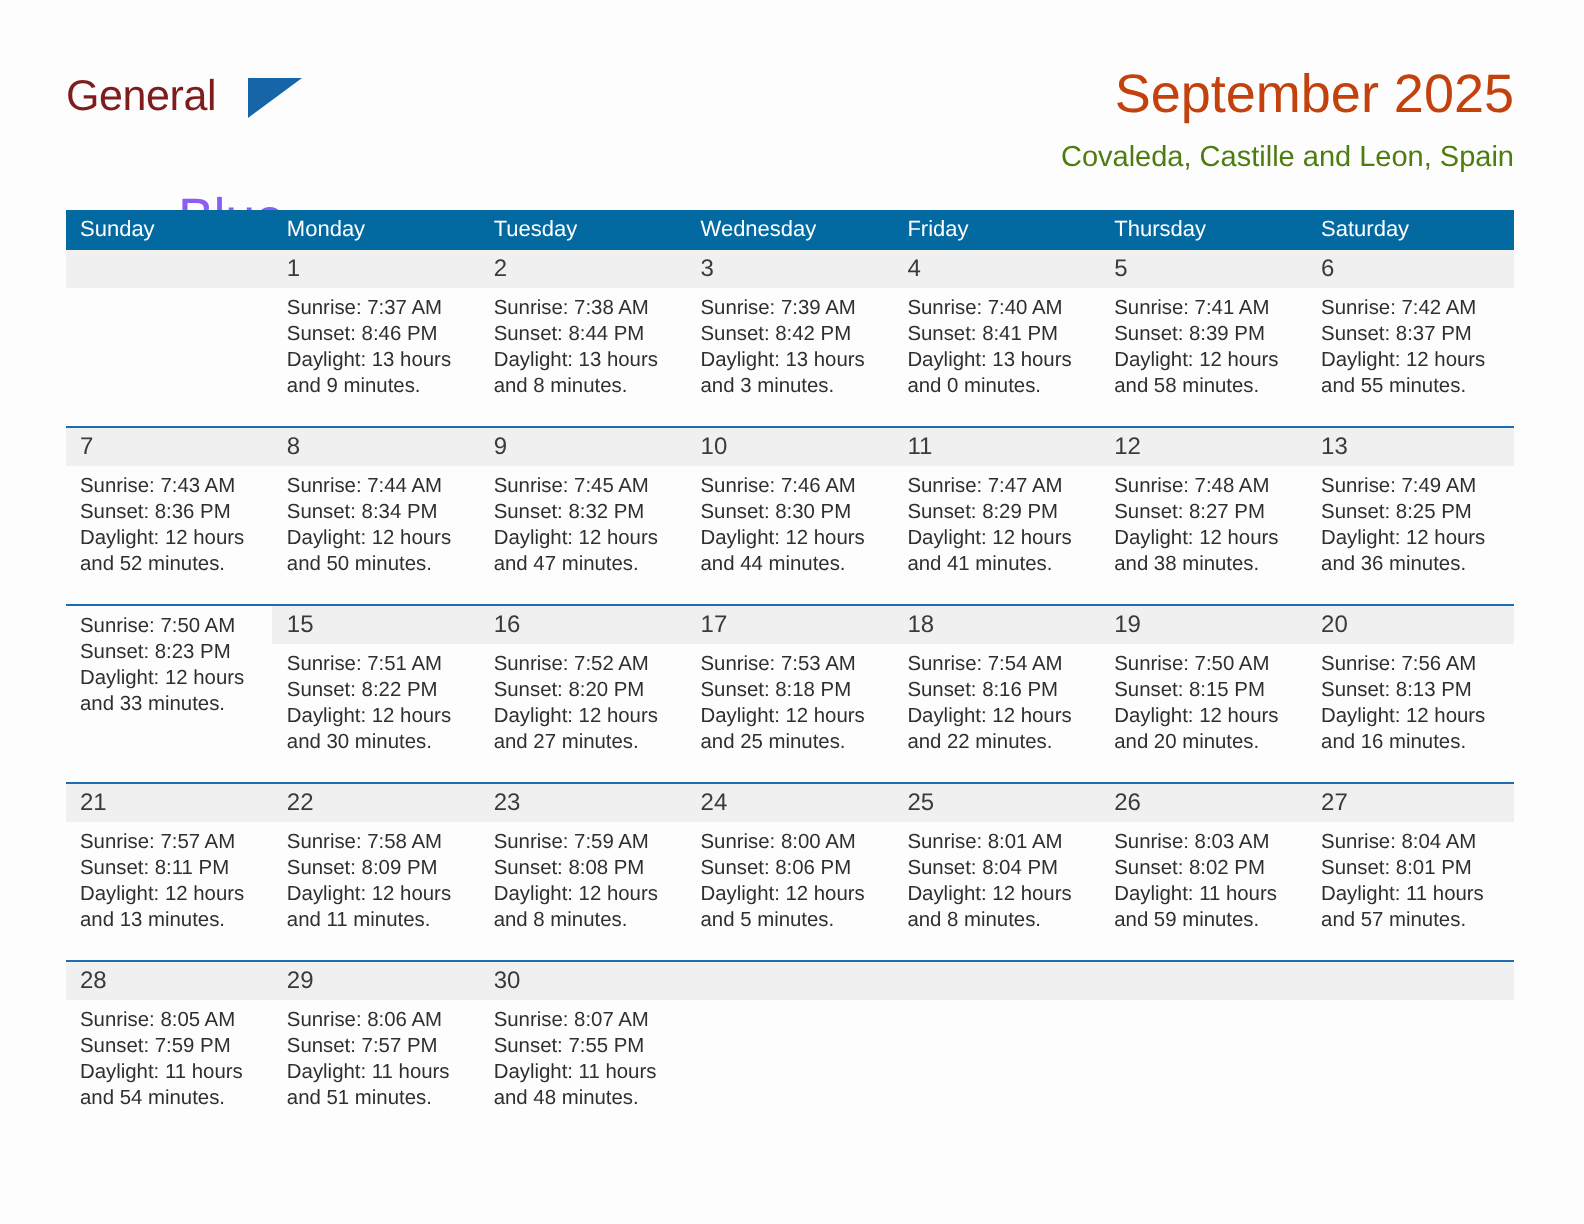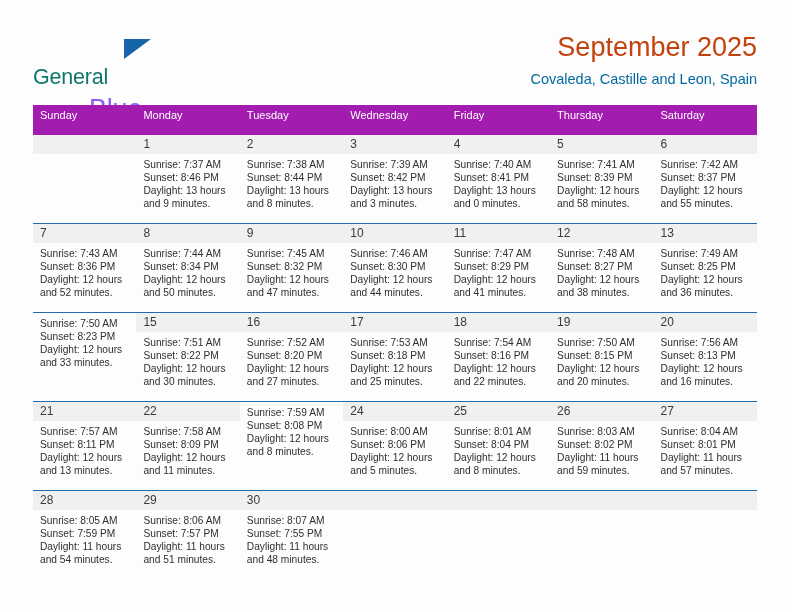--- a/index.html
+++ b/index.html
@@ -29,24 +29,23 @@
     position: absolute;
     left: 33px;
     top: 36px;
     width: 170px;
     height: 50px;
   }
   .logo-general {
     position: absolute;
     left: 0; top: 0;
     font-size: 21.5px;
-    color: #0f766e;
+    color: #7f1d1d;
     letter-spacing: -0.2px;
     line-height: 24px;
-    margin-top: 29px;
   }
   .logo-blue {
     position: absolute;
     left: 56px; top: 21px;
     font-size: 27px;
     color: #8b5cf6;
     letter-spacing: -0.2px;
     line-height: 24px;
     margin-top: 40px;
   }
@@ -68,38 +67,38 @@
   }
   .cal-title {
     font-size: 27px;
     color: #c2410c;
     font-weight: normal;
     line-height: 34px;
     margin: 0;
   }
   .cal-subtitle {
     font-size: 14.5px;
-    color: #0369a1;
+    color: #4d7c0f;
     line-height: 22px;
     margin: 4px 0 0 0;
     text-align: right;
   }
 
   
   .calendar {
     position: absolute;
     left: 33px;
     top: 105px;
     width: 724px;
   }
   .dow-row {
     display: flex;
     width: 100%;
-    background: #a21caf;
-    height: 30px;
+    background: #0369a1;
+    height: 20px;
   }
   .dow {
     flex: 1 1 0;
     color: #ffffff;
     font-size: 11px;
     line-height: 20px;
     padding-left: 7px;
     white-space: nowrap;
     overflow: hidden;
   }
@@ -368,20 +367,21 @@
           <div class="day">
             <div class="day-num-band">22</div>
             <div class="day-info">
               <div>Sunrise: 7:58 AM</div>
               <div>Sunset: 8:09 PM</div>
               <div>Daylight: 12 hours</div>
               <div>and 11 minutes.</div>
             </div>
           </div>
           <div class="day">
+            <div class="day-num-band">23</div>
             <div class="day-info">
               <div>Sunrise: 7:59 AM</div>
               <div>Sunset: 8:08 PM</div>
               <div>Daylight: 12 hours</div>
               <div>and 8 minutes.</div>
             </div>
           </div>
           <div class="day">
             <div class="day-num-band">24</div>
             <div class="day-info">

